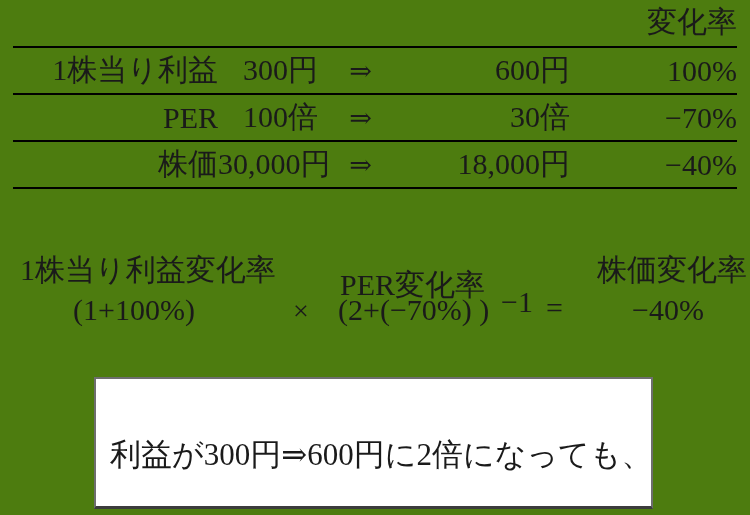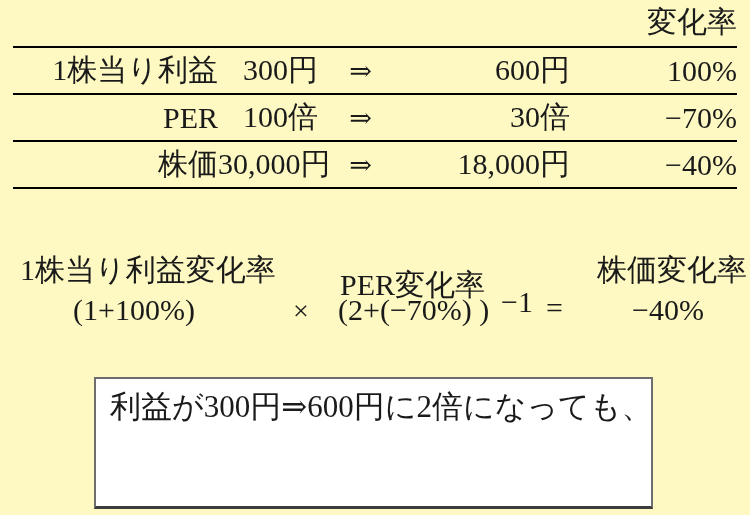--- a/index.html
+++ b/index.html
@@ -1,19 +1,19 @@
 <!DOCTYPE html>
 <html><head>
 <meta charset="utf-8">
 <style>
   html,body{margin:0;padding:0;background:#ffffff;}
   .page{
     position:relative;
     width:750px;height:515px;
-    background:#fef9c3;
+    background:#4d7c0f;
     color:#1a1a1a;
     font-family:"Liberation Serif","DejaVu Serif","DejaVu Sans",serif;
     overflow:hidden;
   }
   
   .cmp{
     position:absolute;left:13px;top:0;
     width:724px;
     border-collapse:collapse;table-layout:fixed;
   }
@@ -63,20 +63,21 @@
     box-sizing:border-box;
     border:2px solid #6e6e6e;
     border-bottom:3px solid #3c3c3c;
     background:#ffffff;
     padding:7px 14px;
   }
   .note .nline{
     font-size:31px;
     line-height:41px;
     white-space:nowrap;
+    margin-top:48px;
   }
 </style>
 </head>
 <body>
 
 <div class="page">
 
   <table class="cmp">
     <colgroup>
       <col class="c1">

